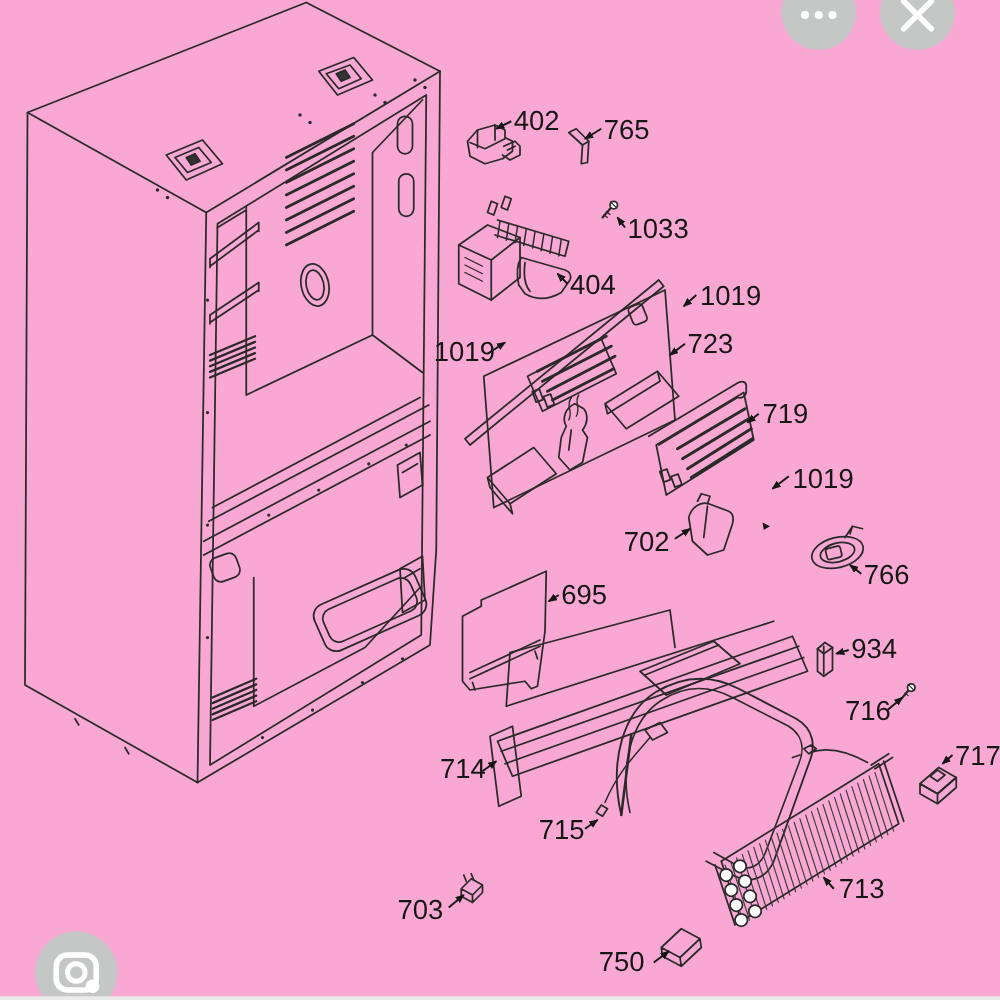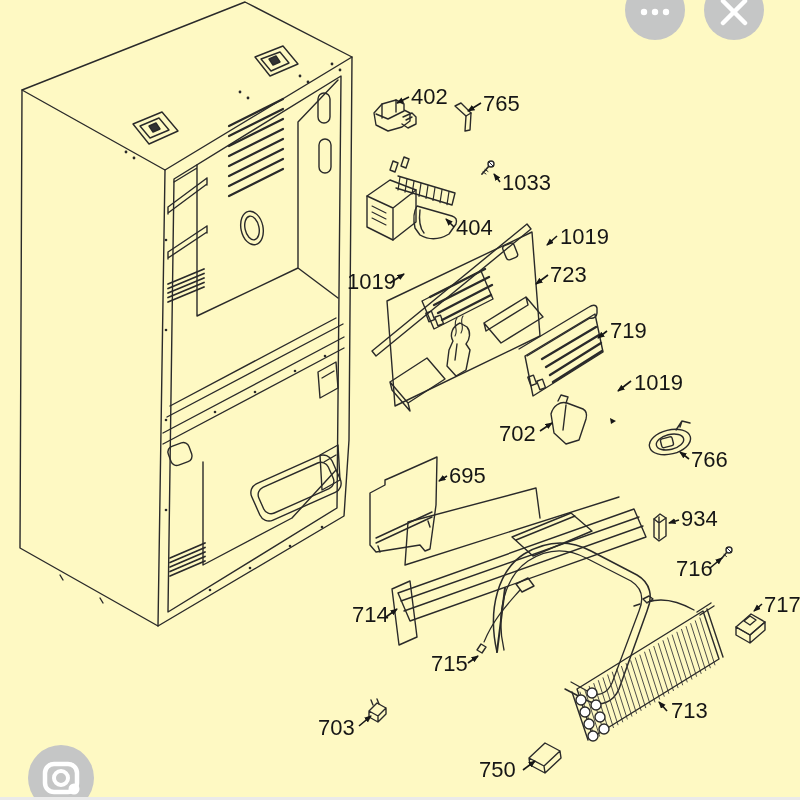--- a/index.html
+++ b/index.html
@@ -1,17 +1,17 @@
 <!DOCTYPE html>
 <html><head>
 <meta charset="utf-8">
 <style>
   html,body{margin:0;padding:0;width:800px;height:800px;overflow:hidden;background:#fff;
     font-family:"Liberation Sans", sans-serif;}
-  #stage{position:relative;width:800px;height:800px;background:#fef9c3;}
+  #stage{position:relative;width:800px;height:800px;background:#f9a8d4;}
   svg{display:block}
   .circle-btn{position:absolute;border-radius:50%;background:#c5c6c6;display:flex;
     align-items:center;justify-content:center;cursor:pointer;}
   #more-btn{left:625px;top:-20px;width:60px;height:60px;}
   #close-btn{left:704px;top:-20px;width:60px;height:60px;}
   #lens-btn{left:28px;top:745px;width:66px;height:66px;}
   #bottom-line{position:absolute;left:0;top:797px;width:800px;height:3px;background:#eaeaea;}
   text.plbl{font-size:22px;fill:#161616;letter-spacing:0px;}
 </style>
 </head>

